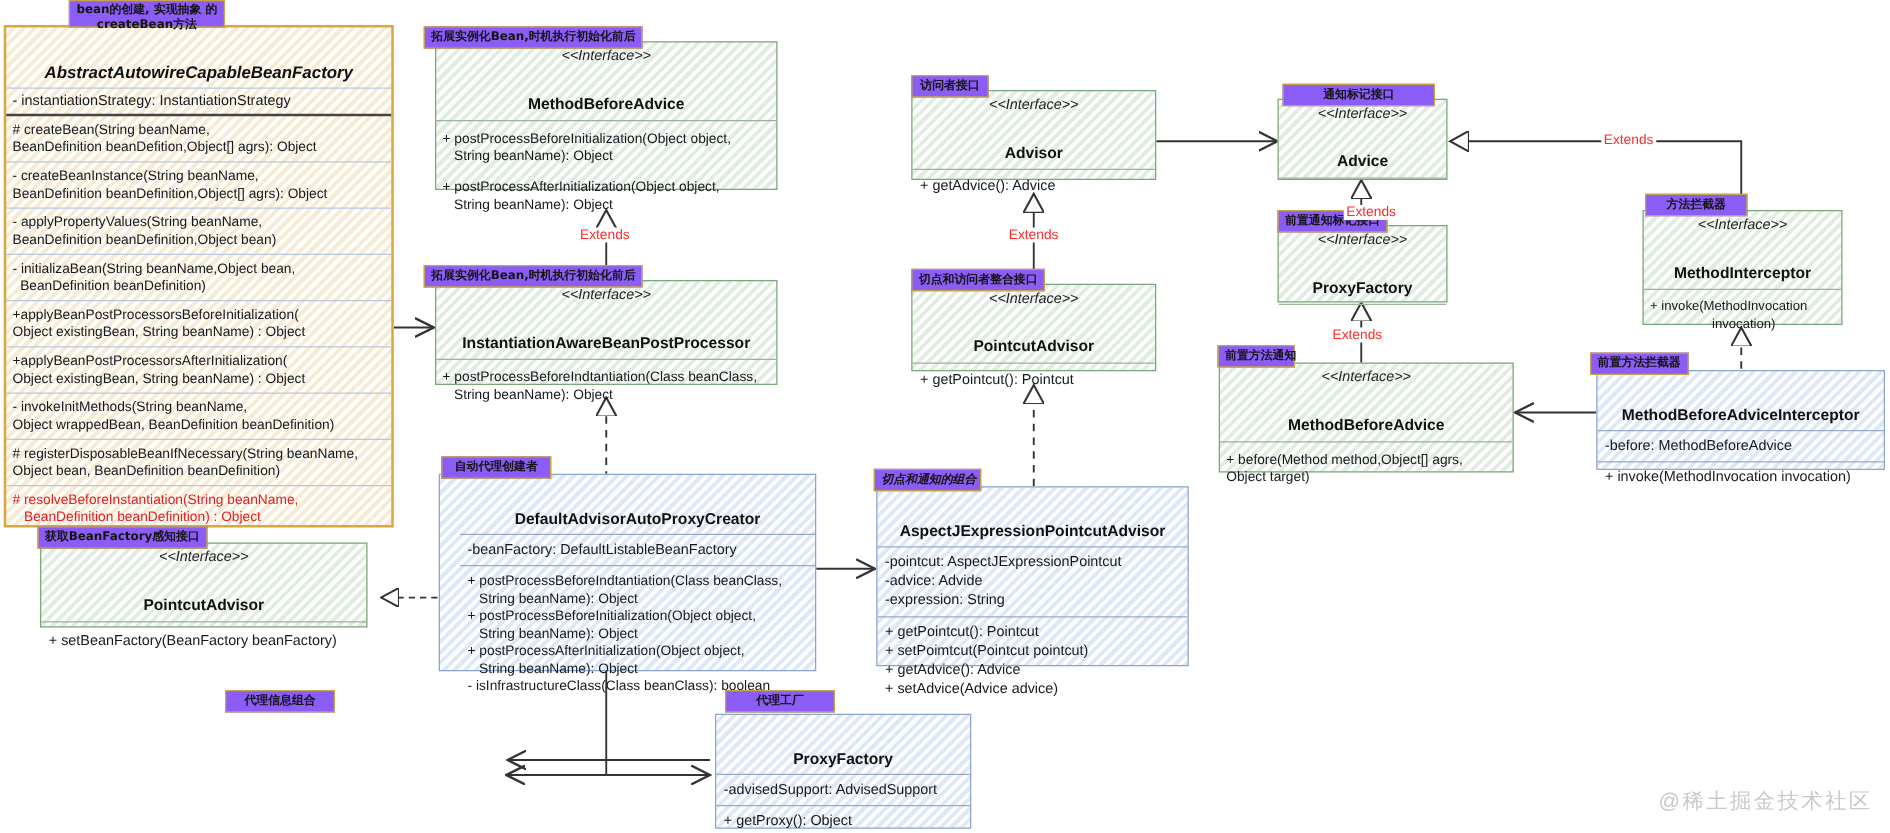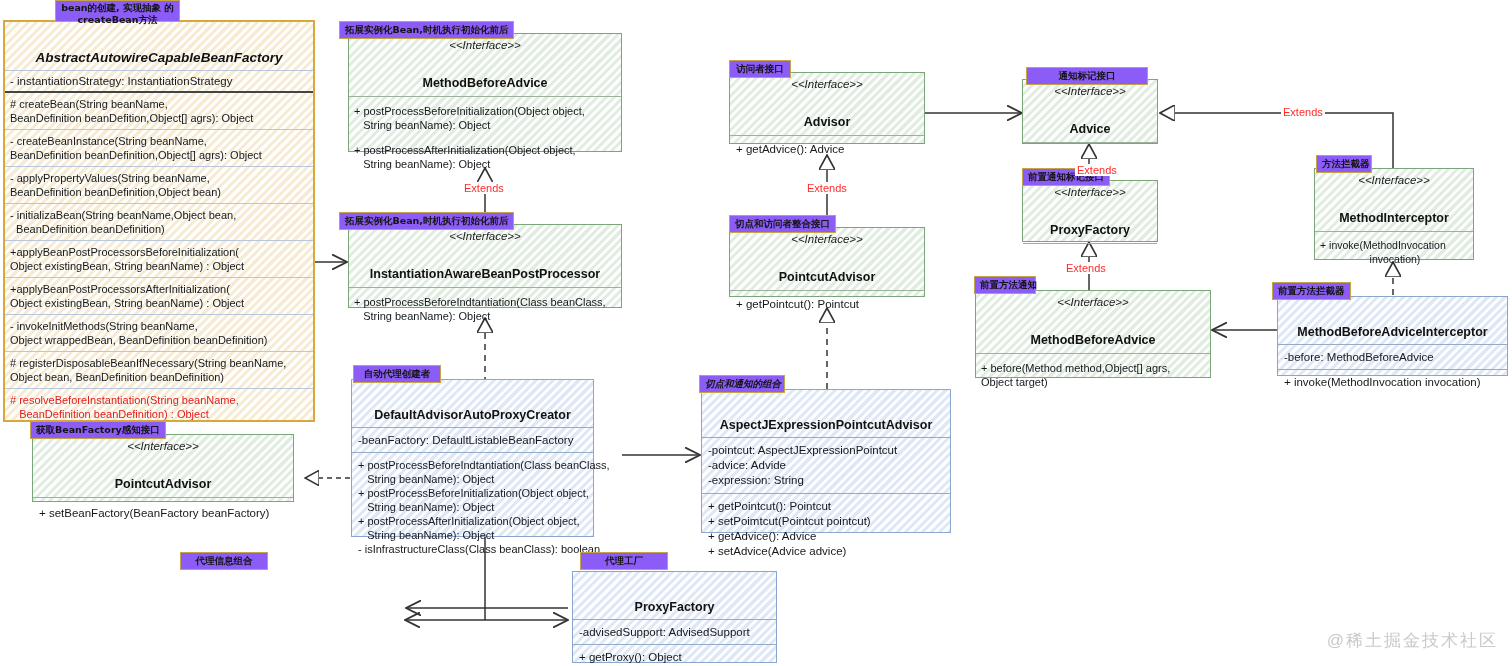--- a/index.html
+++ b/index.html
@@ -133,21 +133,21 @@
   <div class="note" style="left:729px;top:215px;">切点和访问者整合接口</div>
 
   <div class="note" style="left:699px;top:375px;width:86px;text-align:left;font-style:italic;">切点和通知的组合</div>
 
   <div class="note" style="left:1026px;top:67px;width:122px;text-align:center;">通知标记接口</div>
 
   <div class="note" style="left:1022px;top:168px;">前置通知标记接口</div>
 
   <div class="note" style="left:974px;top:276px;width:62px;text-align:center;">前置方法通知</div>
 
-  <div class="note" style="left:1316px;top:155px;width:56px;text-align:center;">方法拦截器</div>
+  <div class="note" style="left:1316px;top:155px;width:82px;text-align:center;">方法拦截器</div>
 
   <div class="note" style="left:1272px;top:282px;">前置方法拦截器</div>
 
   <div class="note" style="left:180px;top:552px;width:88px;text-align:center;">代理信息组合</div>
 
   <div class="note" style="left:580px;top:552px;width:88px;text-align:center;">代理工厂</div>
 
   <div class="uml gold" style="left:3px;top:20px;width:312px;height:402px;">
     <div class="hdr">
       <div class="cname ital" style="font-size:13.5px;">AbstractAutowireCapableBeanFactory</div>
@@ -218,21 +218,21 @@
       <div class="stereo">&lt;&lt;Interface&gt;&gt;</div>
       <div class="cname">InstantiationAwareBeanPostProcessor</div>
     </div>
     <div class="sep"></div>
     <div class="sect" style="padding:7px 5px;">
       <div class="row">+ postProcessBeforeIndtantiation(Class beanClass,
    String beanName): Object</div>
     </div>
   </div>
 
-  <div class="uml blue" style="left:351px;top:379px;width:243px;height:158px;">
+  <div class="uml blue" style="left:351px;top:379px;width:302px;height:158px;padding-left:16px;">
     <div class="hdr" style="padding:4px 6px;">
       <div class="cname">DefaultAdvisorAutoProxyCreator</div>
     </div>
     <div class="sep"></div>
     <div class="sect" style="padding:5px 6px;">
       <div class="row" style="font-size:11.5px;">-beanFactory: DefaultListableBeanFactory</div>
     </div>
     <div class="sep"></div>
     <div class="sect" style="padding:5px 6px;">
       <div class="row">+ postProcessBeforeIndtantiation(Class beanClass,

